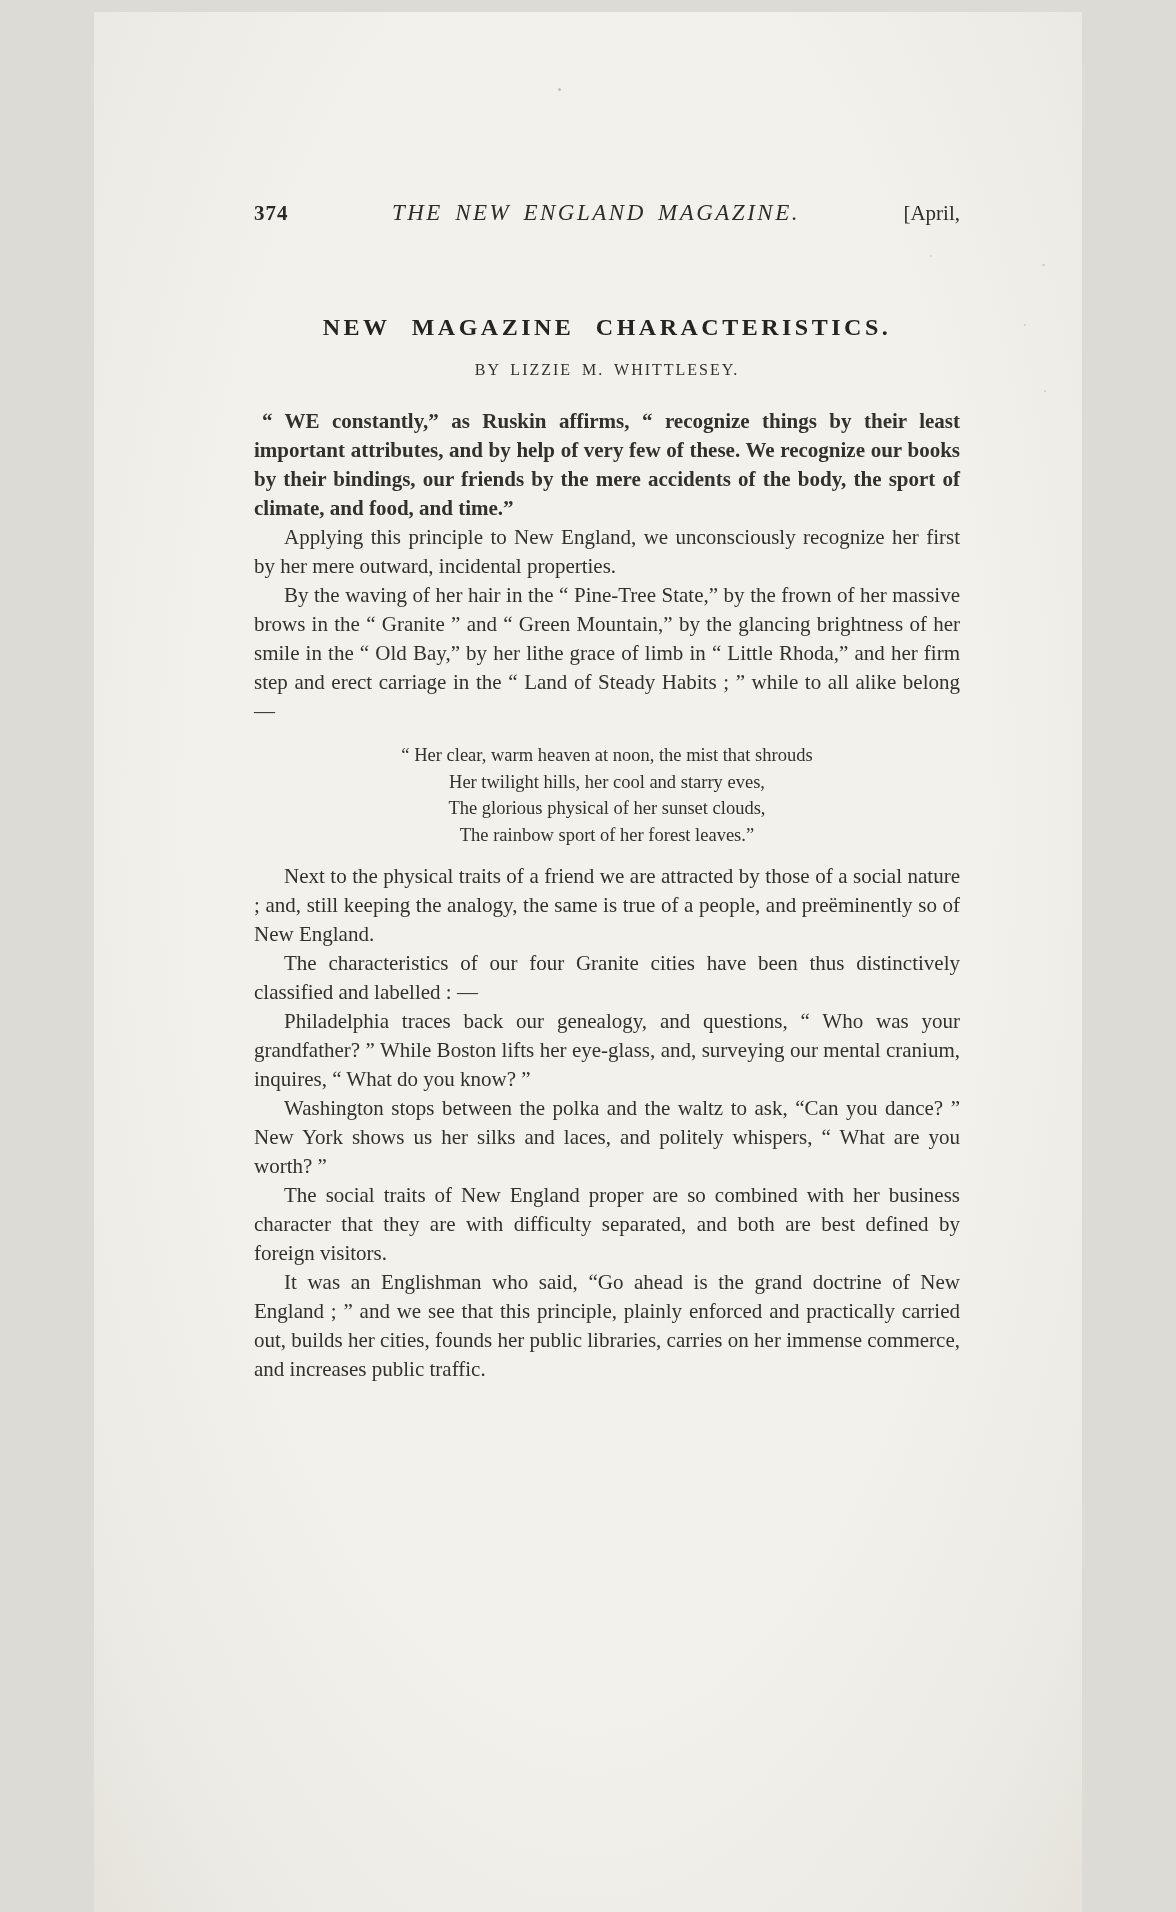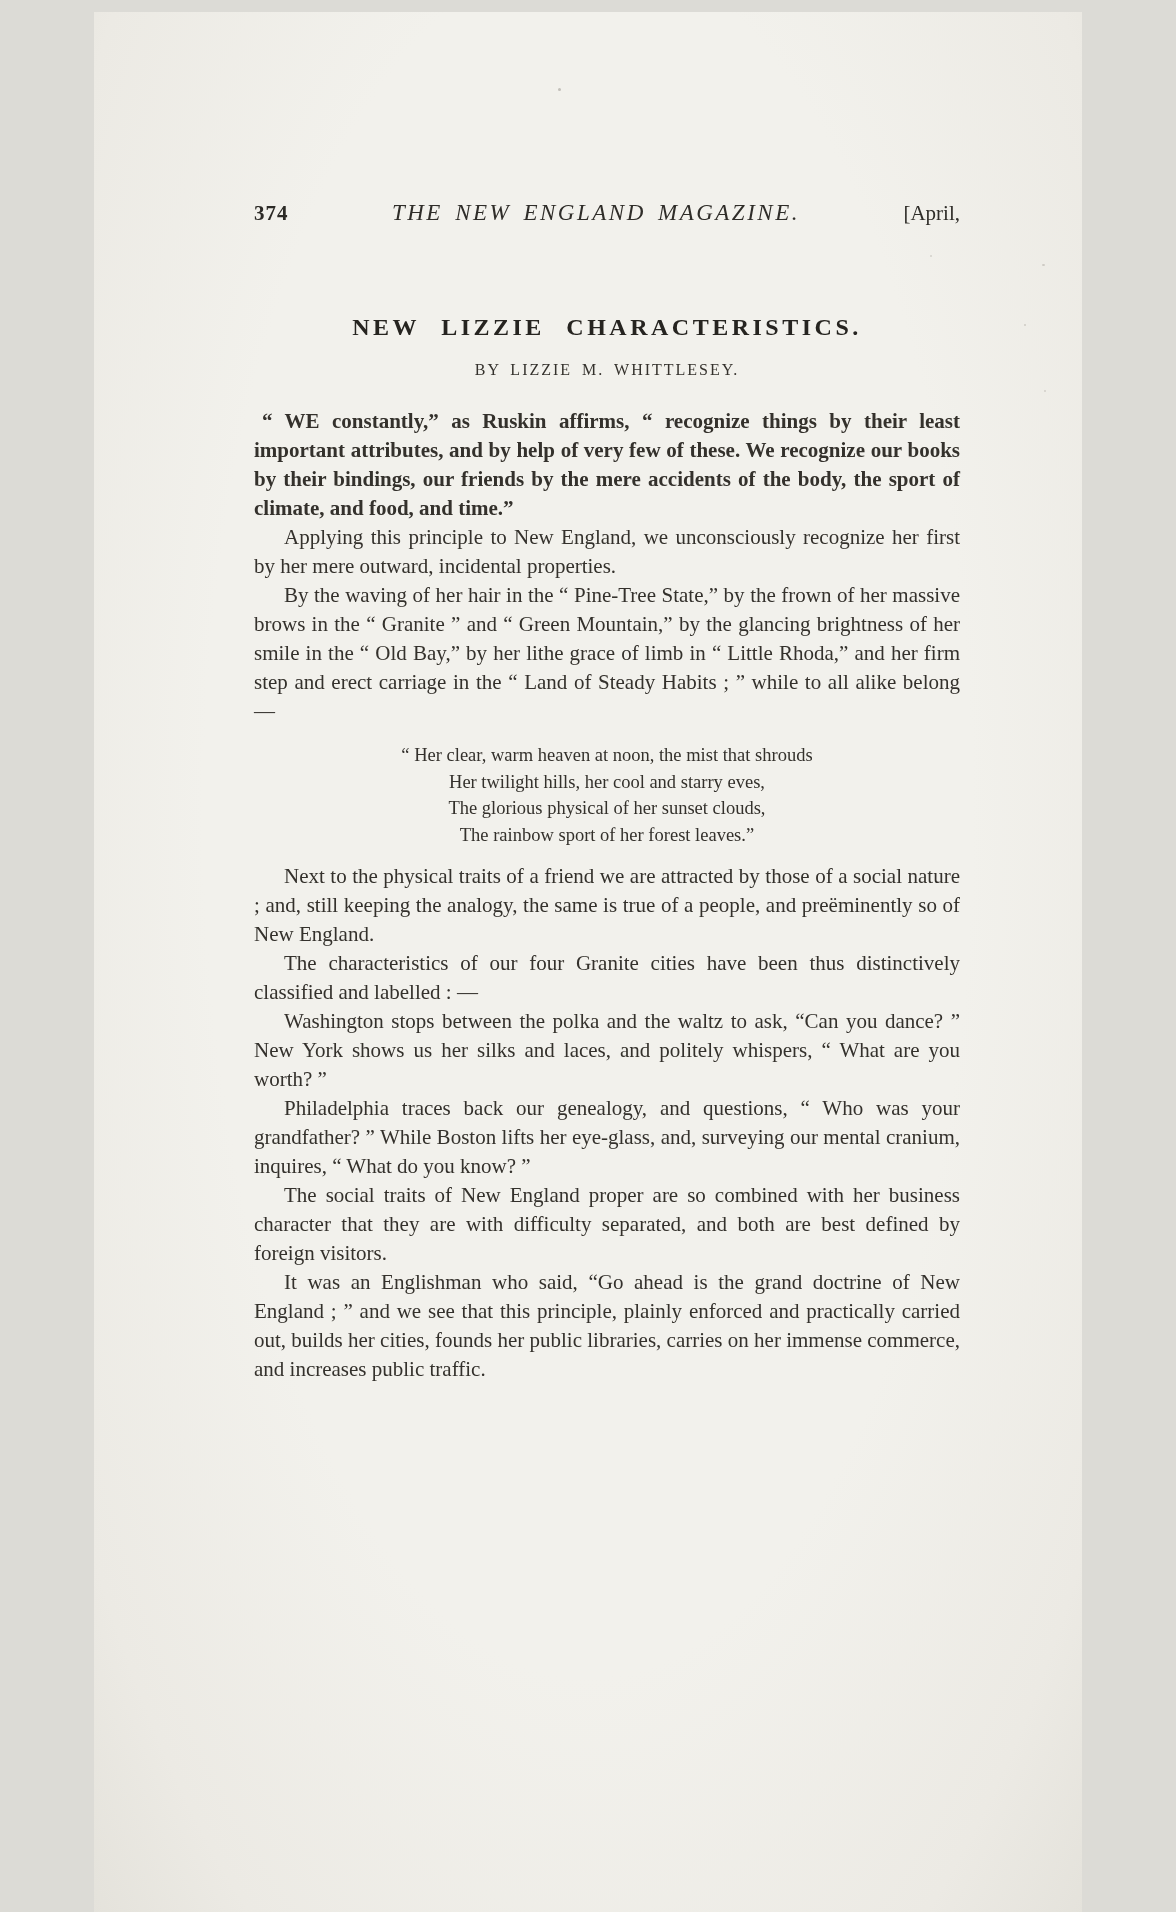--- a/index.html
+++ b/index.html
@@ -116,38 +116,38 @@
   <span class="speck s5"></span>
 
   <div class="content">
 
     <div class="running-head">
       <span class="page-number">374</span>
       <span class="journal-title">THE NEW ENGLAND MAGAZINE.</span>
       <span class="issue-label">[April,</span>
     </div>
 
-    <h1 class="article-title">NEW LIZZIE CHARACTERISTICS.</h1>
+    <h1 class="article-title">NEW MAGAZINE CHARACTERISTICS.</h1>
 
     <div class="byline">BY LIZZIE M. WHITTLESEY.</div>
 
     <div class="body-text">
       <p class="first-paragraph">“ WE constantly,” as Ruskin affirms, “ recognize things by their least important attributes, and by help of very few of these.  We recognize our books by their bindings, our friends by the mere accidents of the body, the sport of climate, and food, and time.”</p>
       <p>Applying this principle to New England, we unconsciously recognize her first by her mere outward, incidental properties.</p>
       <p>By the waving of her hair in the “ Pine-Tree State,” by the frown of her massive brows in the “ Granite ” and “ Green Mountain,” by the glancing brightness of her smile in the “ Old Bay,” by her lithe grace of limb in “ Little Rhoda,” and her firm step and erect carriage in the “ Land of Steady Habits ; ” while to all alike belong —</p>
 
       <div class="poem">
         <p class="poem-line">“ Her clear, warm heaven at noon, the mist that shrouds</p>
         <p class="poem-line">Her twilight hills, her cool and starry eves,</p>
         <p class="poem-line">The glorious physical of her sunset clouds,</p>
         <p class="poem-line">The rainbow sport of her forest leaves.”</p>
       </div>
 
       <p>Next to the physical traits of a friend we are attracted by those of a social nature ; and, still keeping the analogy, the same is true of a people, and preëminently so of New England.</p>
       <p>The characteristics of our four Granite cities have been thus distinctively classified and labelled : —</p>
+      <p>Philadelphia traces back our genealogy, and questions, “ Who was your grandfather? ”   While Boston lifts her eye-glass, and, surveying our mental cranium, inquires, “ What do you know? ”</p>
       <p>Washington stops between the polka and the waltz to ask, “Can you dance? ”   New York shows us her silks and laces, and politely whispers, “ What are you worth? ”</p>
-      <p>Philadelphia traces back our genealogy, and questions, “ Who was your grandfather? ”   While Boston lifts her eye-glass, and, surveying our mental cranium, inquires, “ What do you know? ”</p>
       <p>The social traits of New England proper are so combined with her business character that they are with difficulty separated, and both are best defined by foreign visitors.</p>
       <p>It was an Englishman who said, “Go ahead is the grand doctrine of New England ; ” and we see that this principle, plainly enforced and practically carried out, builds her cities, founds her public libraries, carries on her immense commerce, and increases public traffic.</p>
     </div>
 
   </div>
 </div>
 
 </body></html>

